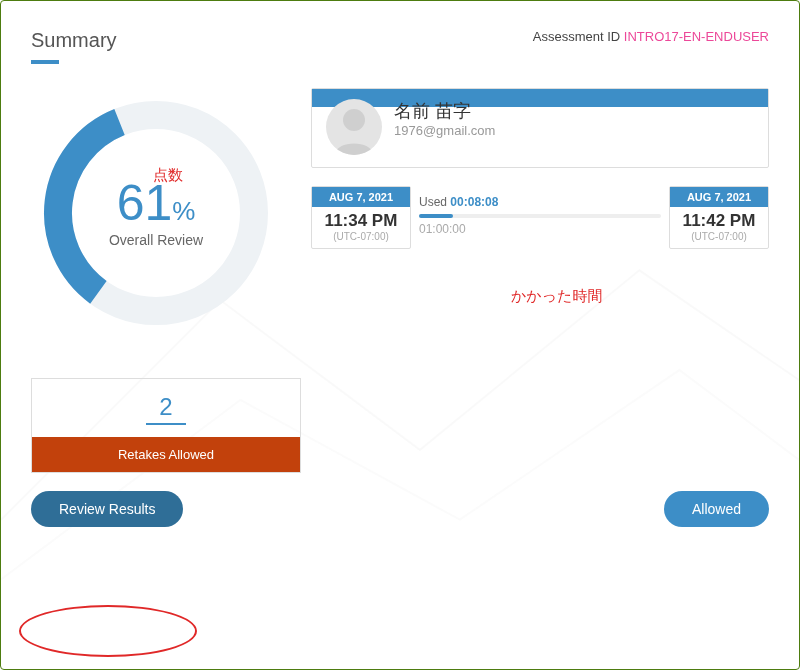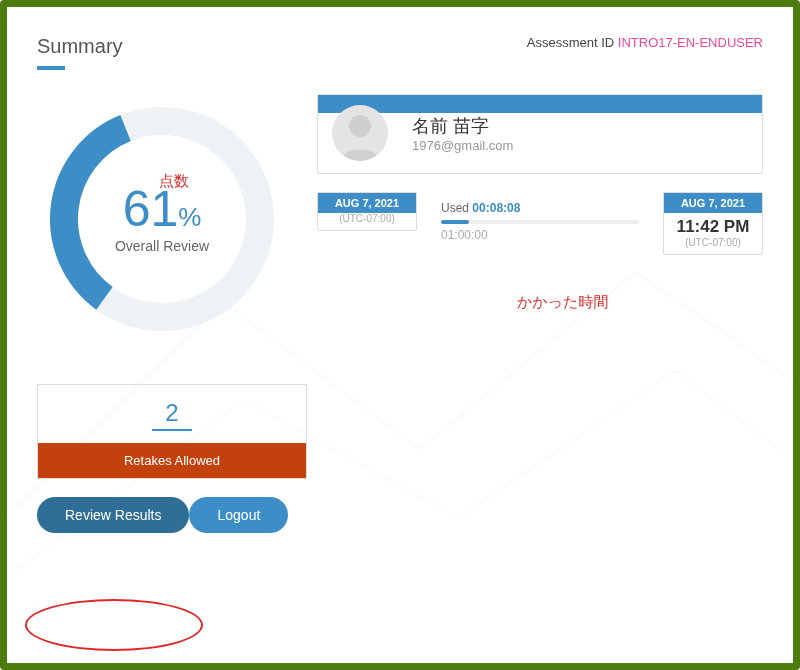--- a/index.html
+++ b/index.html
@@ -1,58 +1,58 @@
 <!DOCTYPE html>
 <html><head>
 <meta charset="utf-8">
 <style>
   *{box-sizing:border-box;margin:0;padding:0;font-family:"Segoe UI","Helvetica Neue",Arial,sans-serif}
   body{background:#fff}
-  .canvas{width:800px;height:670px;border:7px solid #4d7c0f;border-radius:4px;position:relative;overflow:hidden;background:#fff}
+  .canvas{width:800px;height:670px;border:1px solid #4d7c0f;border-radius:4px;position:relative;overflow:hidden;background:#fff}
   .header{display:flex;justify-content:space-between;align-items:flex-start;padding:28px 30px 4px 30px}
   .title{font-size:20px;color:#555;font-weight:400}
   .title-underline{width:28px;height:4px;background:#3d8ec7;margin:4px 0 0 30px}
   .assess-id-wrap{font-size:13px;color:#444}
   .assess-id-link{color:#ec4899;font-weight:400;text-decoration:none}
 
   .main{display:flex;gap:30px;padding:24px 30px 0 30px;align-items:flex-start}
 
   
   .donut-wrap{width:250px;height:250px;position:relative;flex-shrink:0}
   .donut-center{position:absolute;inset:0;display:flex;flex-direction:column;align-items:center;justify-content:center}
   .score-val{font-size:50px;color:#3d8ec7;font-weight:400;line-height:1}
   .score-pct{font-size:26px;color:#3d8ec7}
   .score-label{font-size:14px;color:#666;margin-top:4px}
 
   .right-col{flex:1;min-width:0}
   .user-card{border:1px solid #ddd;border-radius:2px;margin-top:0}
   .user-card-top{height:18px;background:#3d8ec7}
-  .user-card-body{display:flex;align-items:center;gap:24px;padding:6px 14px 12px 14px;position:relative;margin-top:-14px}
+  .user-card-body{display:flex;align-items:flex-start;gap:12px;padding:6px 14px 12px 14px;position:relative;margin-top:-14px}
   .avatar{width:56px;height:56px;border-radius:50%;background:#e4e4e4;display:flex;align-items:flex-end;justify-content:center;overflow:hidden}
   .user-name{font-size:18px;color:#333;font-weight:500}
   .user-email{font-size:13px;color:#999}
 
-  .time-row{display:flex;align-items:flex-start;gap:24px;margin-top:18px}
+  .time-row{display:flex;align-items:flex-start;gap:8px;margin-top:18px}
   .time-box{border:1px solid #ddd;border-radius:2px;width:100px;text-align:center}
   .time-box-head{background:#3d8ec7;color:#fff;font-size:11px;font-weight:600;padding:4px 0}
   .time-box-time{font-size:17px;font-weight:600;color:#333;padding-top:4px}
   .time-box-tz{font-size:10px;color:#aaa;padding-bottom:6px}
   .time-mid{flex:1;text-align:left;padding-top:6px}
   .used-label{font-size:12px;color:#666}
   .used-val{color:#3d8ec7;font-size:12px;font-weight:600}
   .progress{height:4px;background:#eee;margin:4px 0;position:relative;border-radius:2px}
   .progress-fill{position:absolute;left:0;top:0;height:100%;width:14%;background:#3d8ec7;border-radius:2px}
   .max-time{font-size:12px;color:#aaa}
 
   .retakes-card{margin:40px 0 0 30px;width:270px;border:1px solid #ddd}
   .retakes-val{color:#3d8ec7;font-size:24px;text-align:center;padding:14px 0 2px 0}
   .retakes-underline{width:40px;height:2px;background:#3d8ec7;margin:0 auto}
   .retakes-label{background:#c2410c;color:#fff;text-align:center;font-size:13px;padding:10px 0;margin-top:12px}
 
-  .footer{position:absolute;left:0;right:5px;bottom:0;display:flex;align-items:center;padding:18px 30px 24px 30px}
+  .footer{position:absolute;left:0;right:5px;bottom:0;display:flex;justify-content:space-between;align-items:center;padding:18px 30px 24px 30px}
   .btn{background:#3d8ec7;color:#fff;border:none;border-radius:22px;padding:10px 28px;font-size:14px;cursor:pointer}
   .btn-review{background:#2f6e97}
   .ellipse{position:absolute;left:18px;bottom:12px;width:178px;height:52px;border:2px solid #e02828;border-radius:50%/50%;pointer-events:none}
 
   
   .ann{position:absolute;color:#e02828;font-size:15px;pointer-events:none}
   .diag-bg{position:absolute;inset:0;z-index:0;opacity:0.35}
   .z1{position:relative;z-index:1}
 
   .avatar svg{display:block}
@@ -103,20 +103,21 @@
             <div>
               <div class="user-name">名前 苗字</div>
               <div class="user-email">1976@gmail.com</div>
             </div>
           </div>
         </div>
 
         <div class="time-row">
           <div class="time-box">
             <div class="time-box-head">AUG 7, 2021</div>
+            <div class="time-box-time">11:34 PM</div>
             <div class="time-box-tz">(UTC-07:00)</div>
           </div>
           <div class="time-mid">
             <div><span class="used-label">Used </span><span class="used-val">00:08:08</span></div>
             <div class="progress">
                 <div class="progress-fill"></div>
               </div>
             <div class="max-time">01:00:00</div>
           </div>
           <div class="time-box">
@@ -133,16 +134,16 @@
       <div class="retakes-underline"></div>
       <div class="retakes-label">Retakes Allowed</div>
     </div>
   </div>
 
   <div class="ann" style="left:152px;top:165px">点数</div>
   <div class="ann" style="left:510px;top:286px">かかった時間</div>
 
   <div class="footer z1">
     <button class="btn btn-review">Review Results</button>
-    <button class="btn">Logout</button>
+    <button class="btn">Allowed</button>
   </div>
   <div class="ellipse"></div>
 </div>
 
 </body></html>

